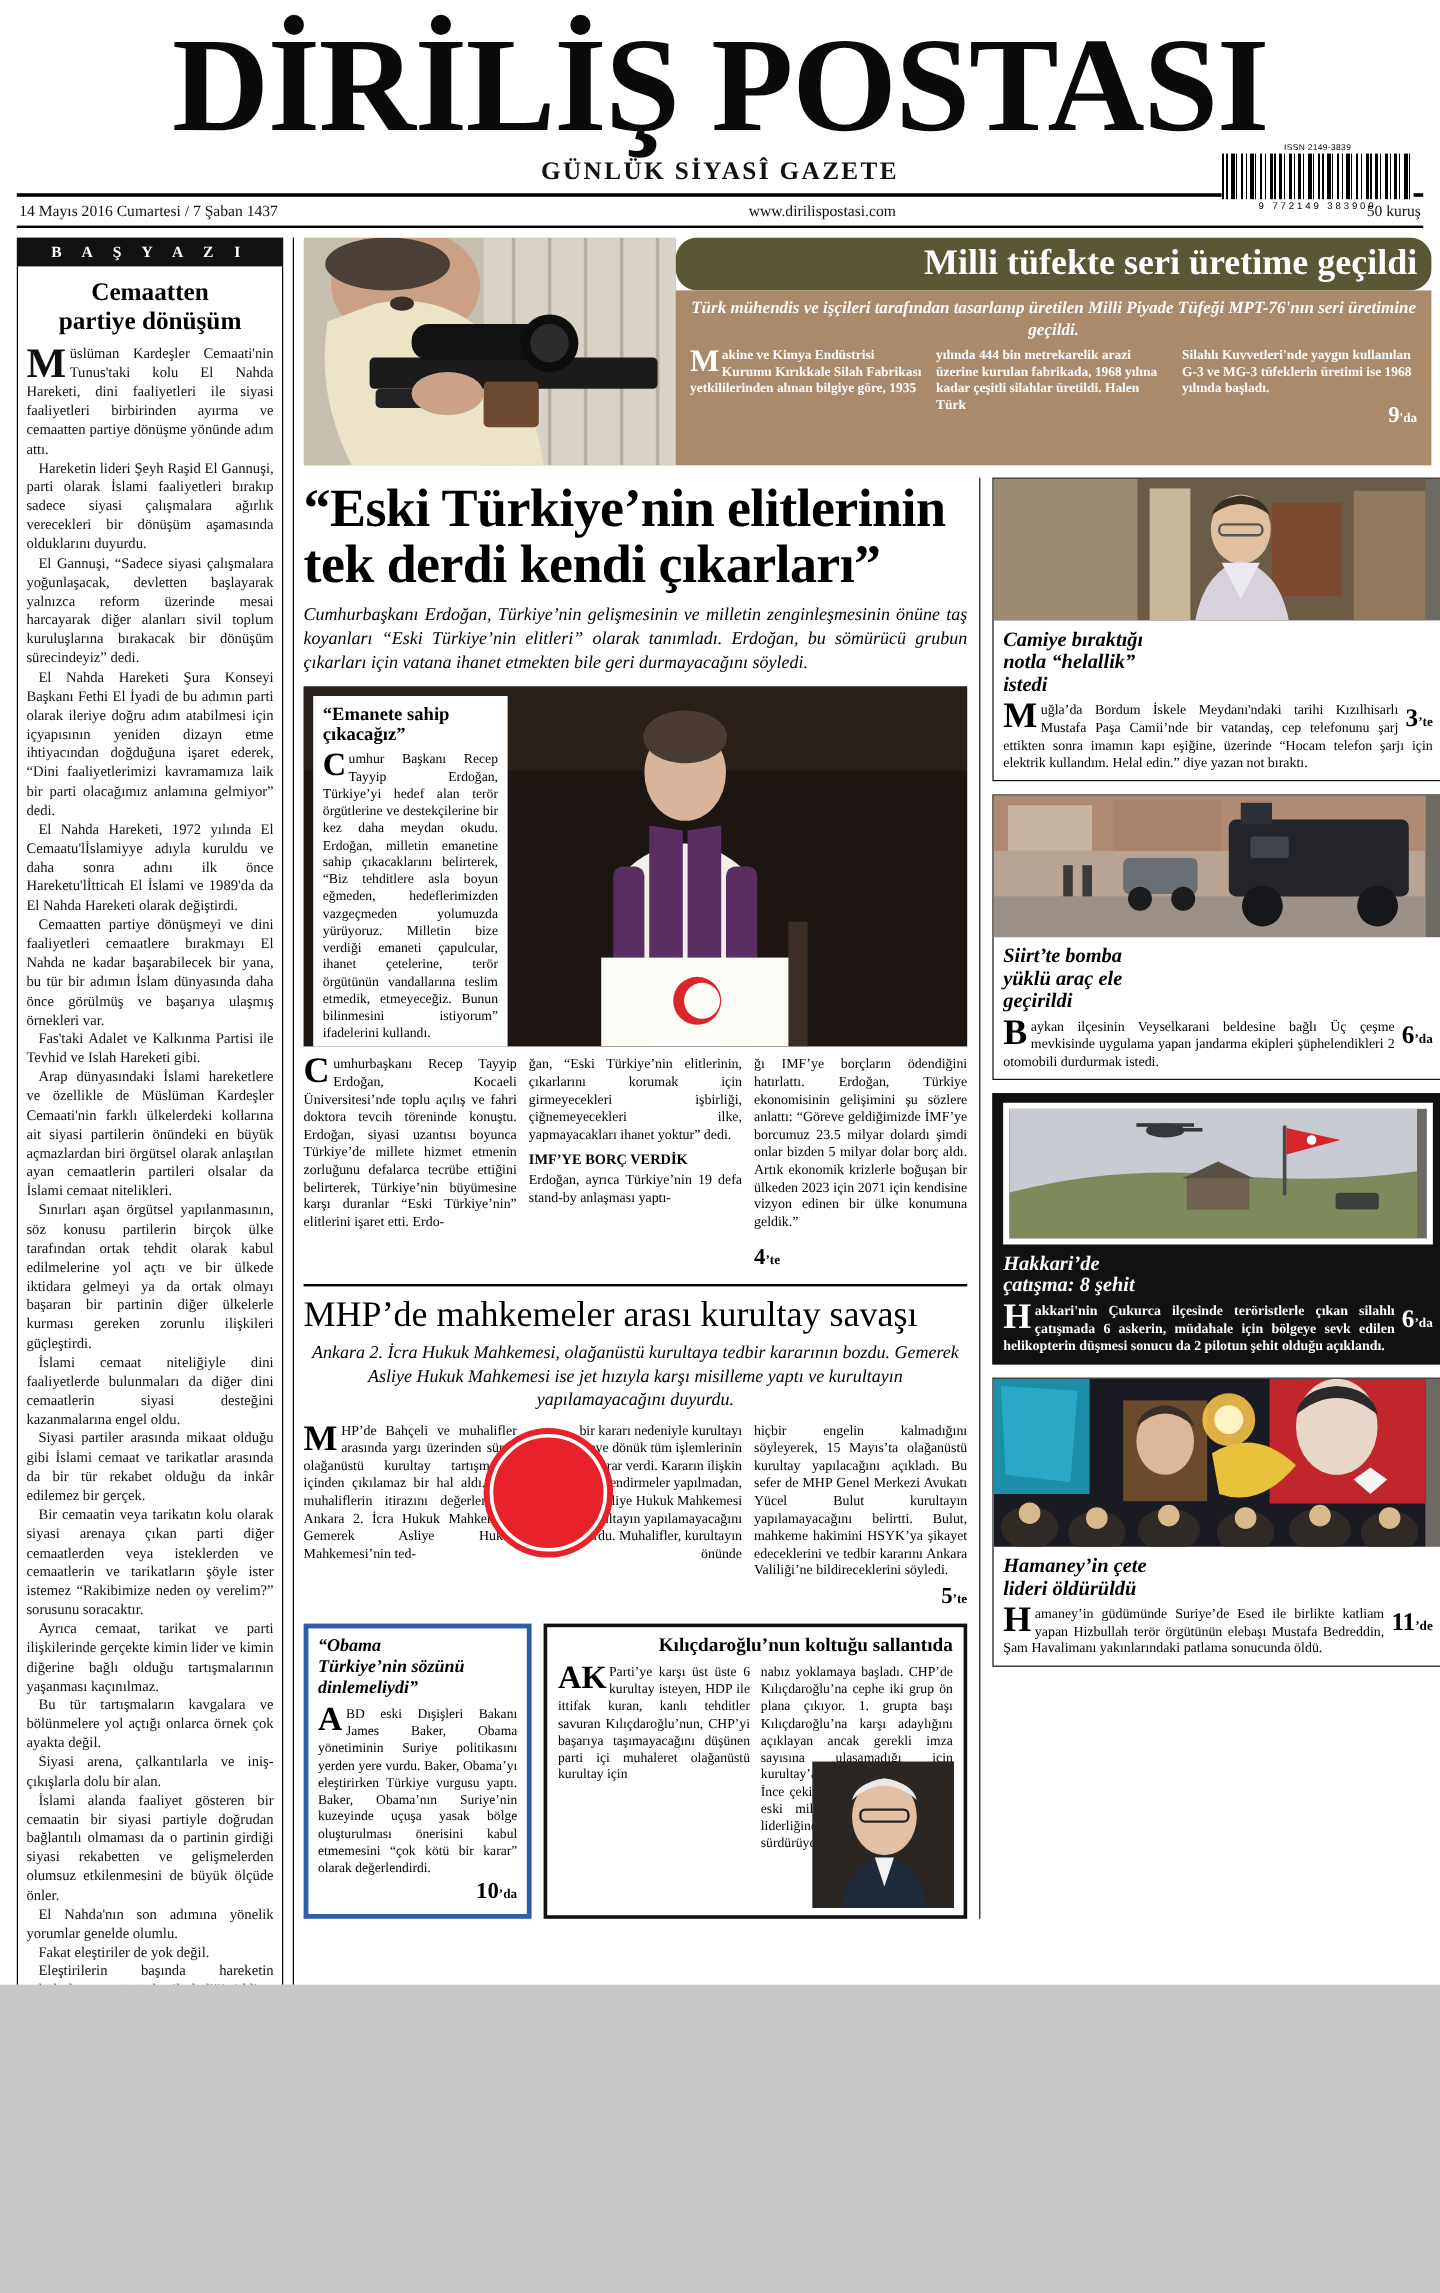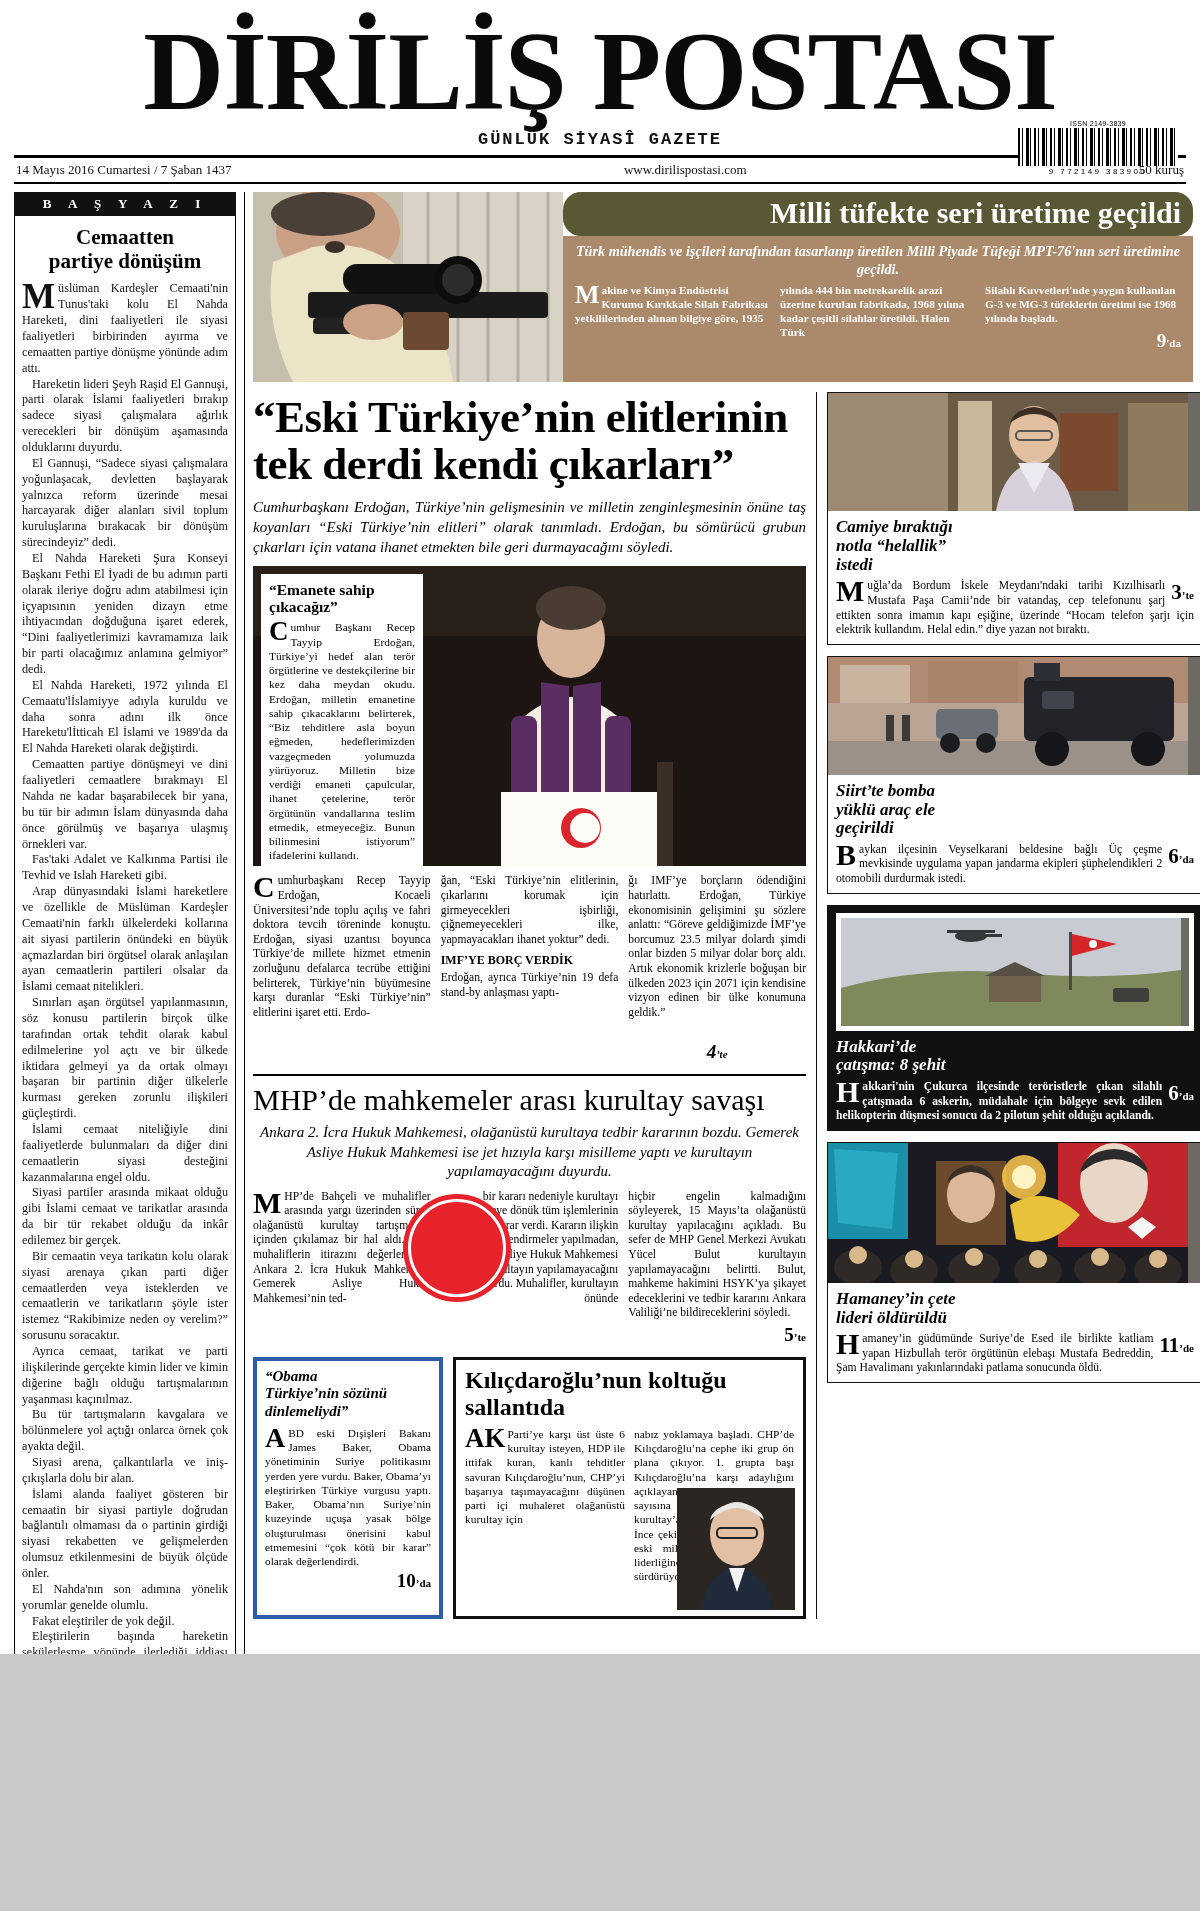--- a/index.html
+++ b/index.html
@@ -3,22 +3,22 @@
 <meta charset="utf-8">
 <style>
   html,body{margin:0;padding:0;background:#c9c9c9;}
   body{font-family:"Liberation Serif", serif;}
   .page{width:1200px;height:1654px;background:#fff;margin:0 auto;position:relative;overflow:hidden;}
 
   
   .masthead{padding:18px 20px 0 20px;}
   .logo{font-family:"Liberation Serif", serif;font-weight:bold;text-align:center;
         font-size:112px;line-height:0.95;letter-spacing:-1px;color:#0a0a0a;}
-  .tagline{text-align:center;font-family:Liberation Mono, monospace;font-weight:bold;
-           font-size:17px;letter-spacing:2px;margin-top:6px;color:#111;}
+  .tagline{text-align:center;font-family:Liberation Serif, serif;font-weight:bold;
+           font-size:21px;letter-spacing:2px;margin-top:6px;color:#111;}
   .barcode-wrap{position:absolute;right:22px;top:120px;text-align:center;}
   .issn{font-family:"Liberation Sans",sans-serif;font-size:7px;letter-spacing:0.3px;margin-bottom:1px;}
   .barcode{height:38px;width:160px;
     background:repeating-linear-gradient(to right,#000 0 2px,#fff 2px 4px,#000 4px 5px,#fff 5px 8px,#000 8px 11px,#fff 11px 12px,#000 12px 13px,#fff 13px 16px);}
   .barnum{font-family:"Liberation Sans",sans-serif;font-size:8px;letter-spacing:2.4px;margin-top:1px;}
 
   .rule-thick{border-top:3px solid #000;margin:6px 14px 0 14px;}
   .dateline{display:flex;justify-content:space-between;align-items:center;
             margin:4px 16px 0 16px;font-size:13px;color:#111;}
   .dateline .center{flex:1;text-align:center;}
@@ -84,21 +84,21 @@
   .mhp-cols .c1{padding-right:0;}
   .mhp-cols .c2{padding-left:0;}
 
   
   .bottom-row{display:flex;gap:10px;margin-top:10px;}
   .obama-box{width:166px;flex:none;border:4px solid #2f5ea8;padding:7px 8px;}
   .obama-box h4{margin:0 0 6px 0;font-style:italic;font-size:15px;line-height:1.16;font-weight:bold;}
   .obama-box p{margin:0;font-size:11.3px;line-height:1.26;text-align:justify;}
   .obama-box .dc{float:left;font-size:28px;line-height:21px;padding:1px 3px 0 0;font-weight:bold;}
   .kk-box{flex:1;border:3px solid #111;padding:7px 9px;position:relative;}
-  .kk-box h3{margin:0 0 6px 0;font-size:24px;font-weight:bold;text-align:left;}
+  .kk-box h3{margin:0 0 6px 0;font-size:16px;font-weight:bold;text-align:right;}
   .kk-cols{display:flex;gap:9px;font-size:11.4px;line-height:1.25;text-align:justify;}
   .kk-cols .c{flex:1;}
   .kk-cols .dc{float:left;font-size:27px;line-height:20px;padding:1px 2px 0 0;font-weight:bold;}
   .kk-photo{position:absolute;right:8px;bottom:6px;width:118px;height:122px;background:#2a2420;overflow:hidden;}
 
   
   .side{border:1px solid #111;padding:7px 8px 6px 8px;margin-bottom:11px;}
   .side.dark{background:#111;color:#fff;border-color:#111;}
   .side .sphoto{height:118px;background:#6d6a64;margin:-7px -8px 7px -8px;overflow:hidden;position:relative;}
   .side.dark .sphoto{margin:0 0 7px 0;border:5px solid #fff;height:108px;}
@@ -252,21 +252,21 @@
 
           <div class="three-col">
             <div class="c"><span class="dc">C</span><span>umhurbaşkanı Recep Tayyip Erdoğan, Kocaeli Üniversitesi’nde toplu açılış ve fahri doktora tevcih töreninde konuştu. Erdoğan, siyasi uzantısı boyunca Türkiye’de millete hizmet etmenin zorluğunu defalarca tecrübe ettiğini belirterek, Türkiye’nin büyümesine karşı duranlar “Eski Türkiye’nin” elitlerini işaret etti. Erdo-</span></div>
             <div class="c">
               <span>ğan, “Eski Türkiye’nin elitlerinin, çıkarlarını korumak için girmeyecekleri işbirliği, çiğnemeyecekleri ilke, yapmayacakları ihanet yoktur” dedi.</span>
               <div class="subhead">IMF’YE BORÇ VERDİK</div>
               <span>Erdoğan, ayrıca Türkiye’nin 19 defa stand-by anlaşması yaptı-</span>
             </div>
             <div class="c">
               <span>ğı IMF’ye borçların ödendiğini hatırlattı. Erdoğan, Türkiye ekonomisinin gelişimini şu sözlere anlattı: “Göreve geldiğimizde İMF’ye borcumuz 23.5 milyar dolardı şimdi onlar bizden 5 milyar dolar borç aldı. Artık ekonomik krizlerle boğuşan bir ülkeden 2023 için 2071 için kendisine vizyon edinen bir ülke konumuna geldik.”</span>
-              <div style="text-align:center;margin-top:20px;font-style:italic;" class="pageref">
+              <div style="text-align:left;margin-top:10px;" class="pageref">
                 <b>4</b><span>’te</span>
               </div>
             </div>
           </div>
 
           <div class="sep-rule"></div>
 
           <div>
             <div class="mhp-head">MHP’de mahkemeler arası kurultay savaşı</div>
             <div class="mhp-deck">Ankara 2. İcra Hukuk Mahkemesi, olağanüstü kurultaya tedbir kararının bozdu. Gemerek Asliye Hukuk Mahkemesi ise jet hızıyla karşı misilleme yaptı ve kurultayın yapılamayacağını duyurdu.</div>

